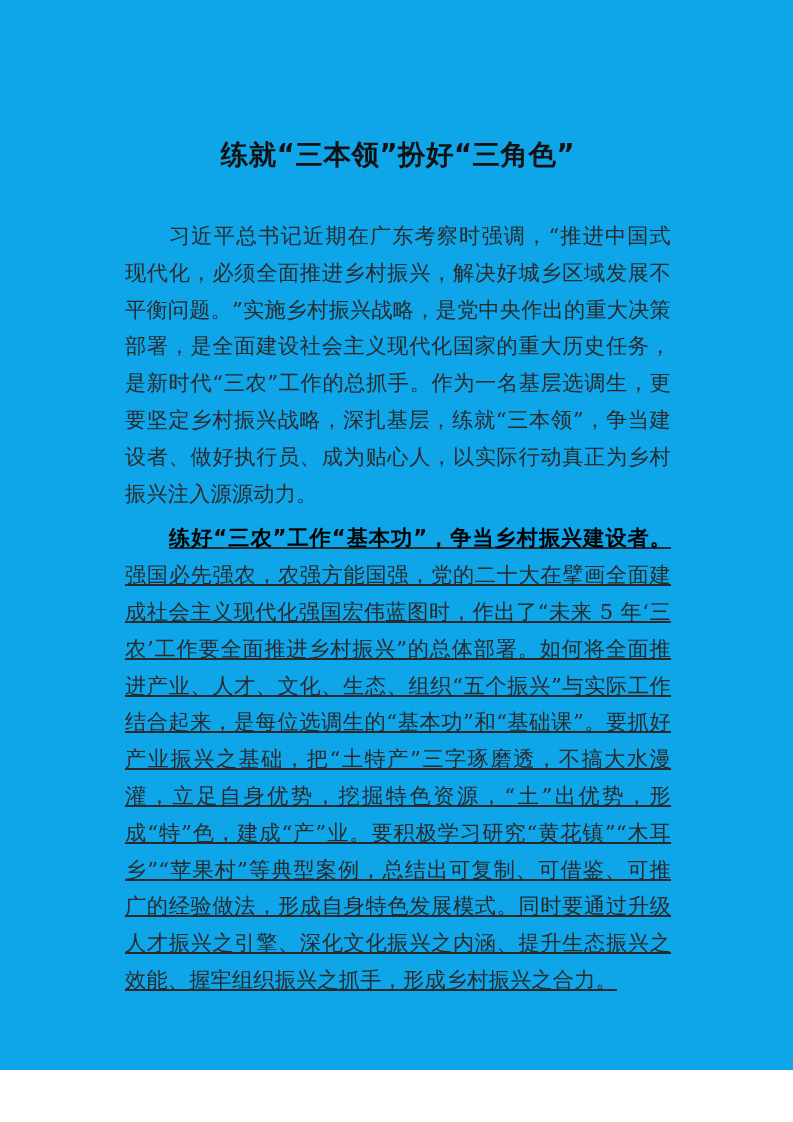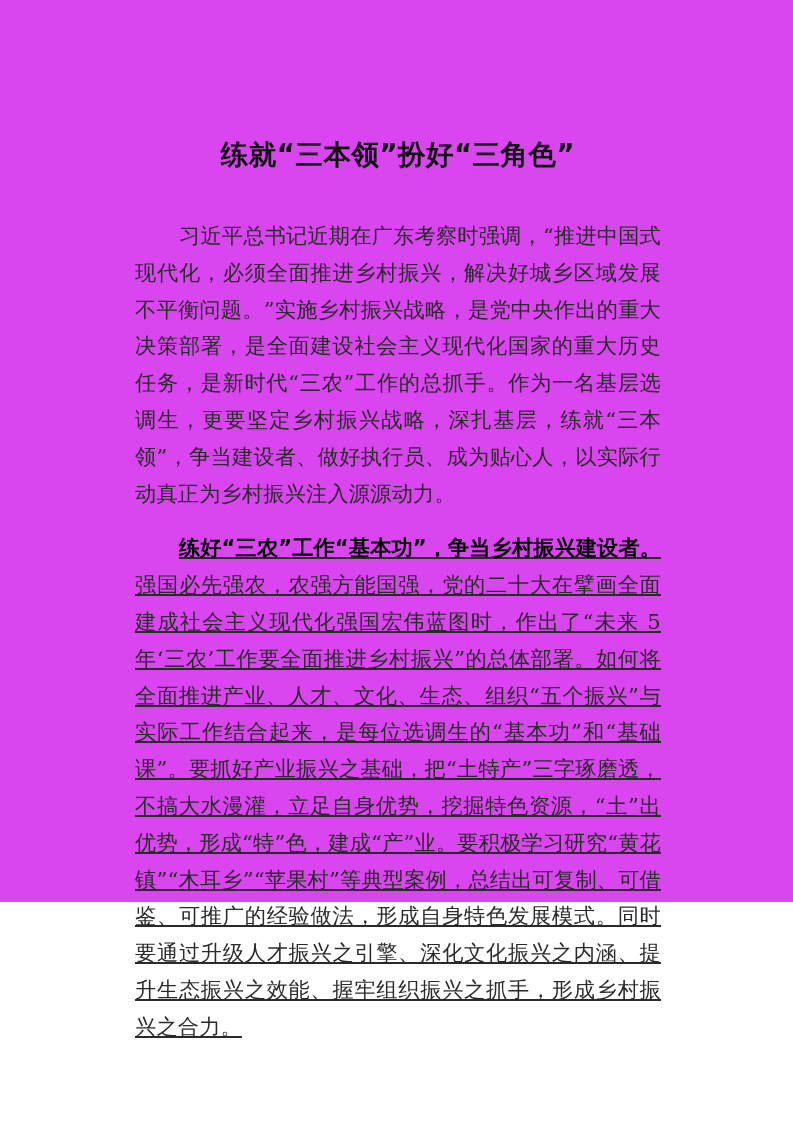--- a/index.html
+++ b/index.html
@@ -16,22 +16,22 @@
     font-family: "DejaVu Serif", "Liberation Serif", serif;
     color: #000000;
     -webkit-font-smoothing: antialiased;
   }
 
   .page {
     position: absolute;
     left: 0;
     top: 0;
     width: 793px;
-    height: 902px;
-    background: #d946ef;
+    height: 1070px;
+    background: #0ea5e9;
     box-sizing: border-box;
   }
 
   .content {
     position: absolute;
     left: 117px;
     top: 0;
     width: 562px;
   }
 
@@ -46,21 +46,21 @@
     padding-top: 134px;
     color: #111111;
     white-space: nowrap;
   }
 
   .body-block {
     margin-top: 44px;
   }
 
   p.para {
-    margin: 18px;
+    margin: 8px;
     font-family: "DejaVu Serif", "Liberation Serif", serif;
     font-size: 21.2px;
     line-height: 36.8px;
     text-align: justify;
     text-align-last: left;
     text-indent: 44px;
     color: #2a2a2a;
     letter-spacing: 0.2px;
     word-break: break-all;
     -ms-hyphens: none;

